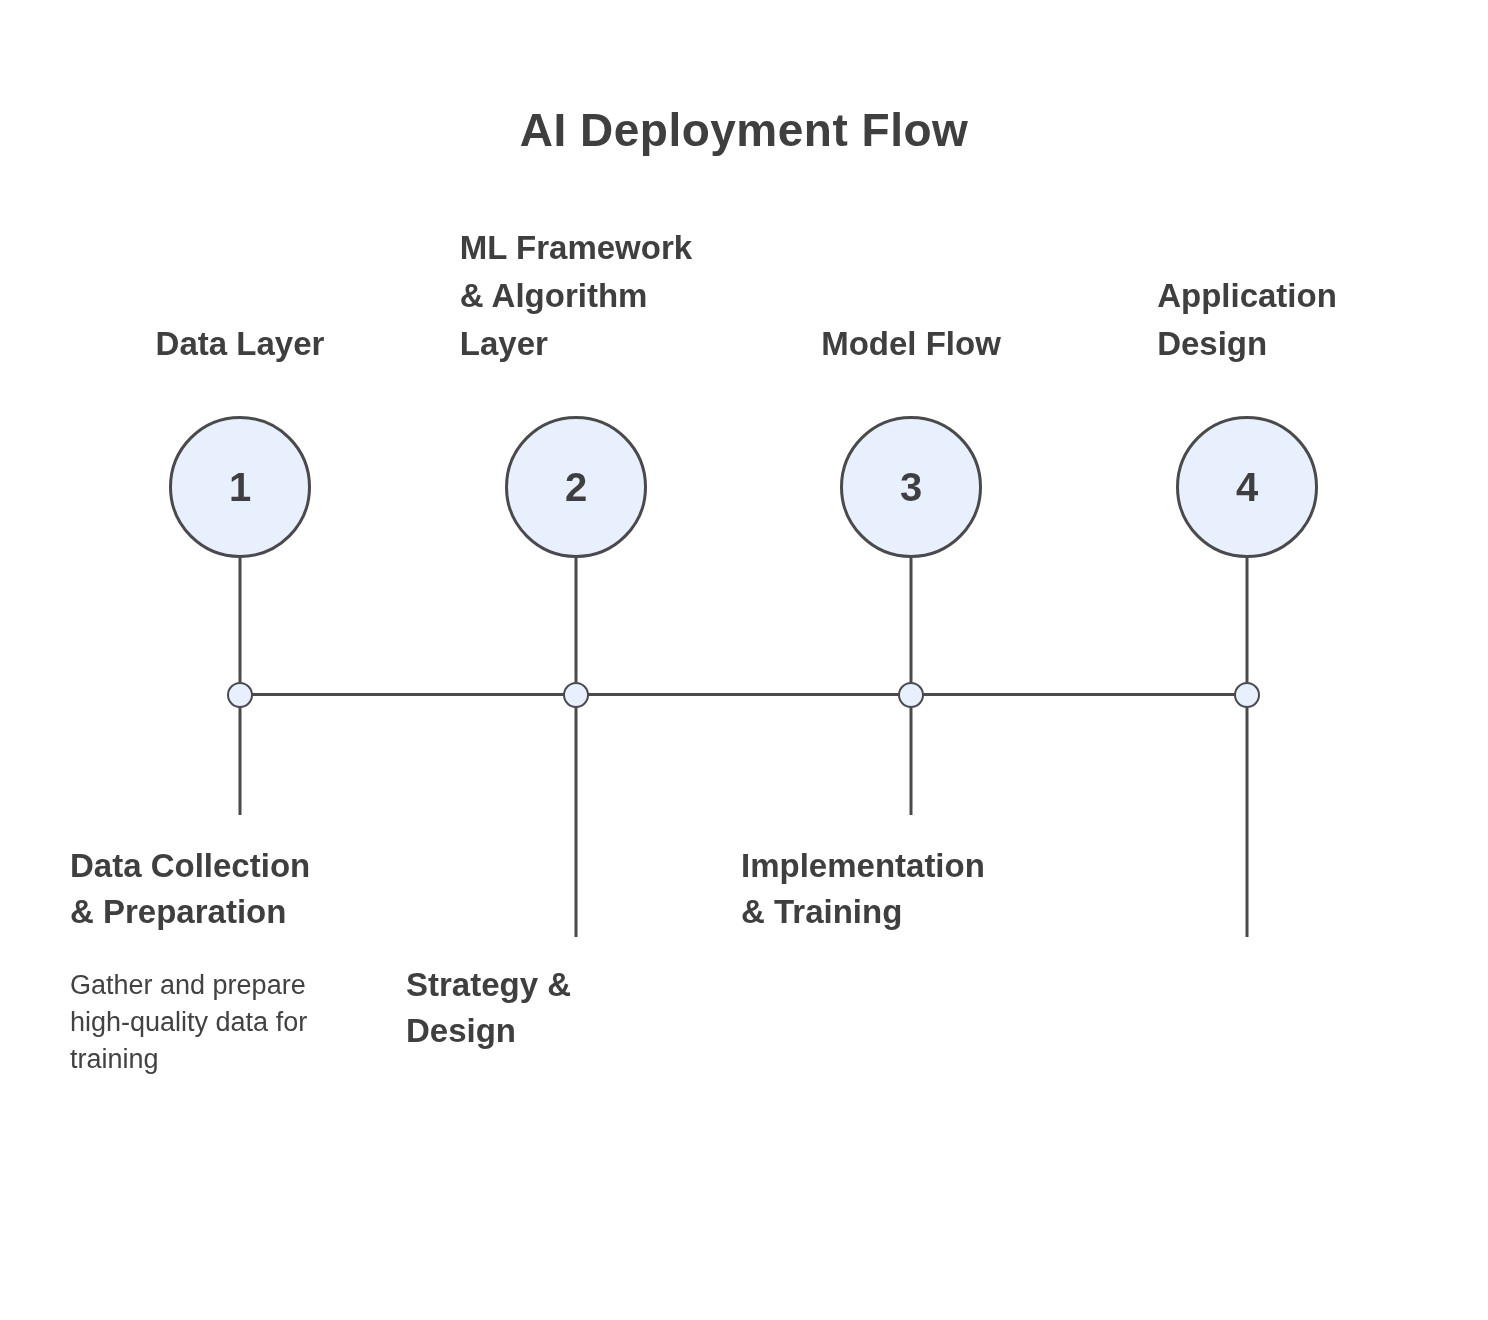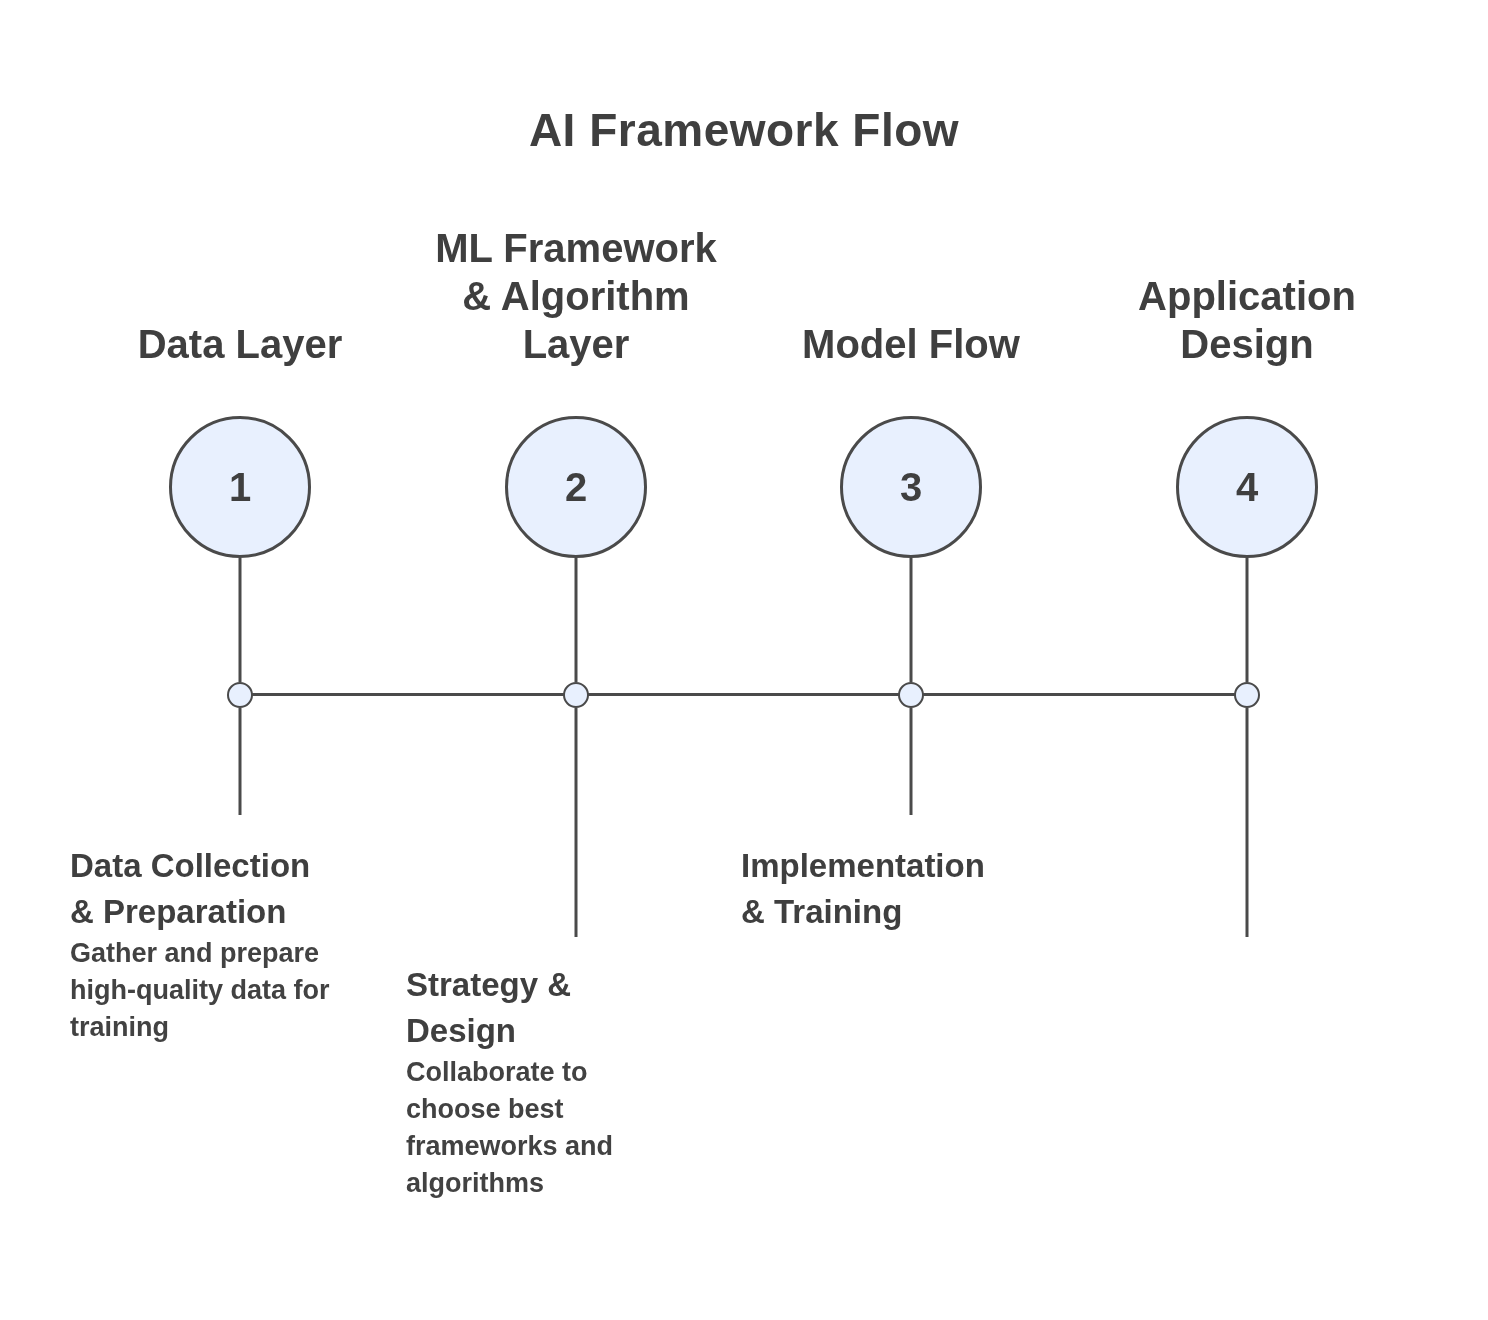--- a/index.html
+++ b/index.html
@@ -65,25 +65,25 @@
     position: absolute;
     top: 185px;
     left: 0;
     width: 100%;
     height: 183px;
     display: flex;
     align-items: flex-end;
     justify-content: center;
   }
   .layer-label {
-    font-size: 40px;
+    font-size: 33px;
     font-weight: bold;
     line-height: 48px;
     color: var(--heading-text);
-    text-align: center;
+    text-align: left;
   }
 
   .big-circle {
     position: absolute;
     top: 416px;
     left: 50%;
     transform: translateX(-50%);
     width: 142px;
     height: 142px;
     border-radius: 50%;
@@ -132,32 +132,33 @@
   .col.short .bottom-block { top: 843px; }
   .col.long  .bottom-block { top: 962px; }
 
   .step-heading {
     font-size: 33px;
     font-weight: bold;
     line-height: 46px;
     color: var(--heading-text);
   }
   .step-desc {
+    margin-top: 32px;
     font-size: 27px;
-    font-weight: bold;
+    font-weight: normal;
     line-height: 37px;
     color: var(--description-text);
   }
 </style>
 </head>
 <body>
 
 <div class="canvas">
 
-  <div class="diagram-title">AI Framework Flow</div>
+  <div class="diagram-title">AI Deployment Flow</div>
 
   <div class="hline"></div>
 
   <div class="col col1 short">
     <div class="layer-label-box">
       <div class="layer-label lines">Data Layer</div>
     </div>
     <div class="big-circle">
       <span class="step-number">1</span>
     </div>
@@ -181,24 +182,20 @@
     </div>
     <div class="big-circle">
       <span class="step-number">2</span>
     </div>
     <div class="vline top"></div>
     <div class="node"></div>
     <div class="vline bottom"></div>
     <div class="bottom-block">
       <div class="step-heading lines">Strategy &amp;
 Design</div>
-      <div class="step-desc lines">Collaborate to
-choose best
-frameworks and
-algorithms</div>
     </div>
   </div>
 
   <div class="col col3 short">
     <div class="layer-label-box">
       <div class="layer-label lines">Model Flow</div>
     </div>
     <div class="big-circle">
       <span class="step-number">3</span>
     </div>

